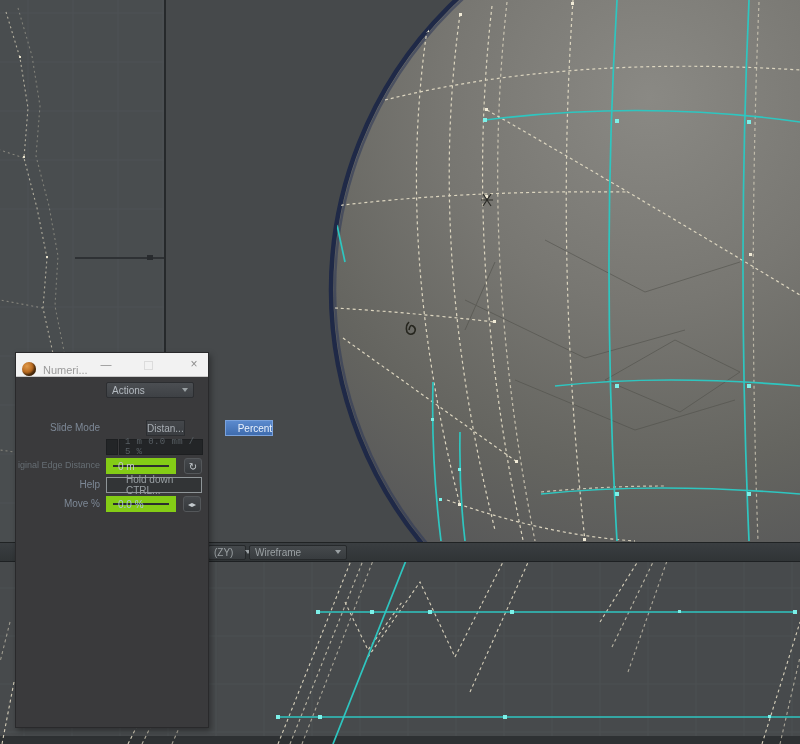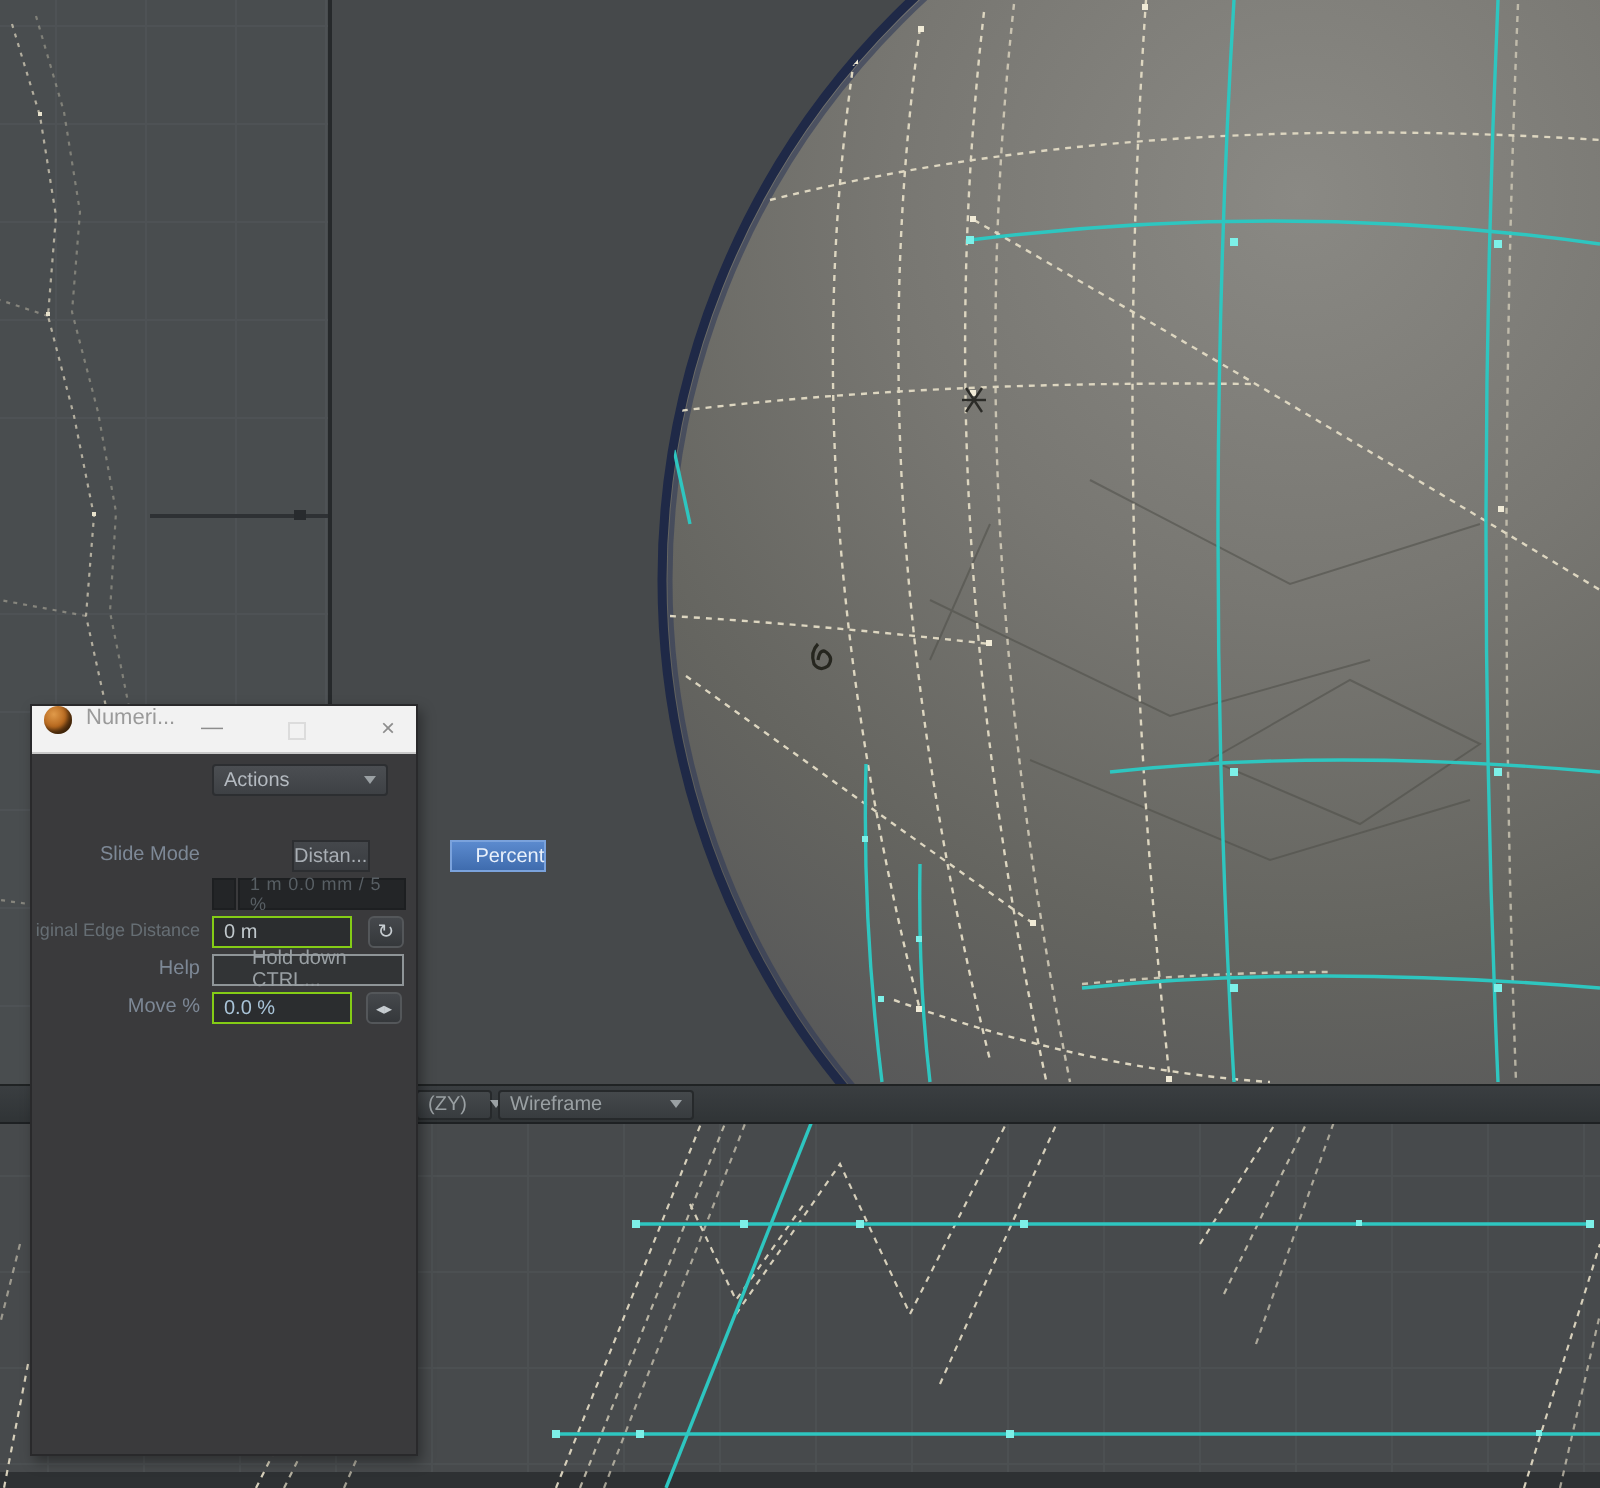--- a/index.html
+++ b/index.html
@@ -21,21 +21,21 @@
             background:linear-gradient(#45494c,#383c3f); border:1px solid #26292b; border-radius:2px;
             color:#9aa0a3; font-size:10px; padding:0 5px; cursor:pointer; }
   #dd-view { position:absolute; left:206px; width:38px; }
   #dd-shade { position:absolute; left:247px; width:98px; justify-content:space-between; }
   .chev { width:0; height:0; border-left:3px solid transparent; border-right:3px solid transparent; border-top:4px solid #9aa0a3; }
 
   
   #dlg { position:absolute; left:15px; top:352px; width:194px; height:376px;
          background:#3a3a3c; border:1px solid #29292b; box-shadow:2px 3px 6px rgba(0,0,0,.35); }
   #dlg-title { position:absolute; left:0; top:0; width:100%; height:24px; background:#f2f2f2;
-               border-bottom:1px solid #c9c9c9; display:flex; align-items:flex-start; }
+               border-bottom:1px solid #c9c9c9; display:flex; align-items:flex-end; }
   #dlg-icon { width:14px; height:14px; border-radius:50%; margin-left:6px;
               background:radial-gradient(circle at 35% 30%, #e09a4a 0%, #b86a20 45%, #4a2a08 100%);
               box-shadow:inset -2px -2px 2px rgba(0,0,0,.5); }
   #dlg-name { margin-left:7px; font-size:11px; color:#9a9a9a; }
   .tb-btn { position:absolute; top:4px; width:16px; height:16px; text-align:center; line-height:15px;
             font-size:11px; color:#8d8d8d; cursor:pointer; }
   #btn-min { left:82px; }
   #btn-max { left:128px; width:9px; height:9px; top:8px; border:1px solid #dcdcdc; }
   #btn-close { left:170px; font-size:12px; }
 
@@ -44,24 +44,24 @@
                text-align:right; white-space:nowrap; overflow:hidden; }
   .row-label.dim { color:#666e74; font-size:9px; direction:rtl; }
   .dd { position:absolute; left:90px; top:1px; width:88px; height:16px;
         background:linear-gradient(#4b4e52,#3e4145); border:1px solid #2c2e31; border-radius:2px;
         color:#b4bac0; font-size:10px; display:flex; align-items:center; justify-content:space-between;
         padding:0 5px; cursor:pointer; }
   .toggle { position:absolute; left:90px; top:1px; width:96px; height:16px; display:flex; }
   .tg { flex:1; font-size:10px; display:flex; align-items:center; justify-content:center;
         background:linear-gradient(#44474b,#3a3d41); border:1px solid #2c2e31; color:#a8aeb4; cursor:pointer;margin-left:40px; }
   .tg.active { background:linear-gradient(#5b8ace,#3f6cae); border:1px solid #7aa2dc; color:#eaf1fb;padding-left:12px; }
-  .field { position:absolute; left:90px; top:1px; height:16px; background:#2b2d2f; border:1px solid #84cc16;
+  .field { position:absolute; left:90px; top:1px; height:16px; background:#2b2d2f; border:7px solid #84cc16;
            color:#c0c8cc; font-size:10px; display:flex; align-items:center; padding:0 5px; }
   .field.readonly { background:#232527; border:1px solid #1d1f21; justify-content:flex-end;
-                    color:#585f64; font-size:9px; letter-spacing:.4px; }
+                    color:#585f64; font-size:9px; letter-spacing:.4px;font-family:Liberation Mono, monospace; }
   .field.help { background:#323436; border:1px solid #8f9598; color:#9aa0a4;padding-left:19px; }
   .field.val-blue { color:#a9c4d8; }
   .mini-btn { position:absolute; top:1px; width:18px; height:16px; background:linear-gradient(#45484c,#35383b);
               border:1px solid #54575a; border-radius:3px; color:#c6ccd0; font-size:8px;
               display:flex; align-items:center; justify-content:center; cursor:pointer; }
 
   svg { display:block; }
 </style>
 </head>
 <body>

